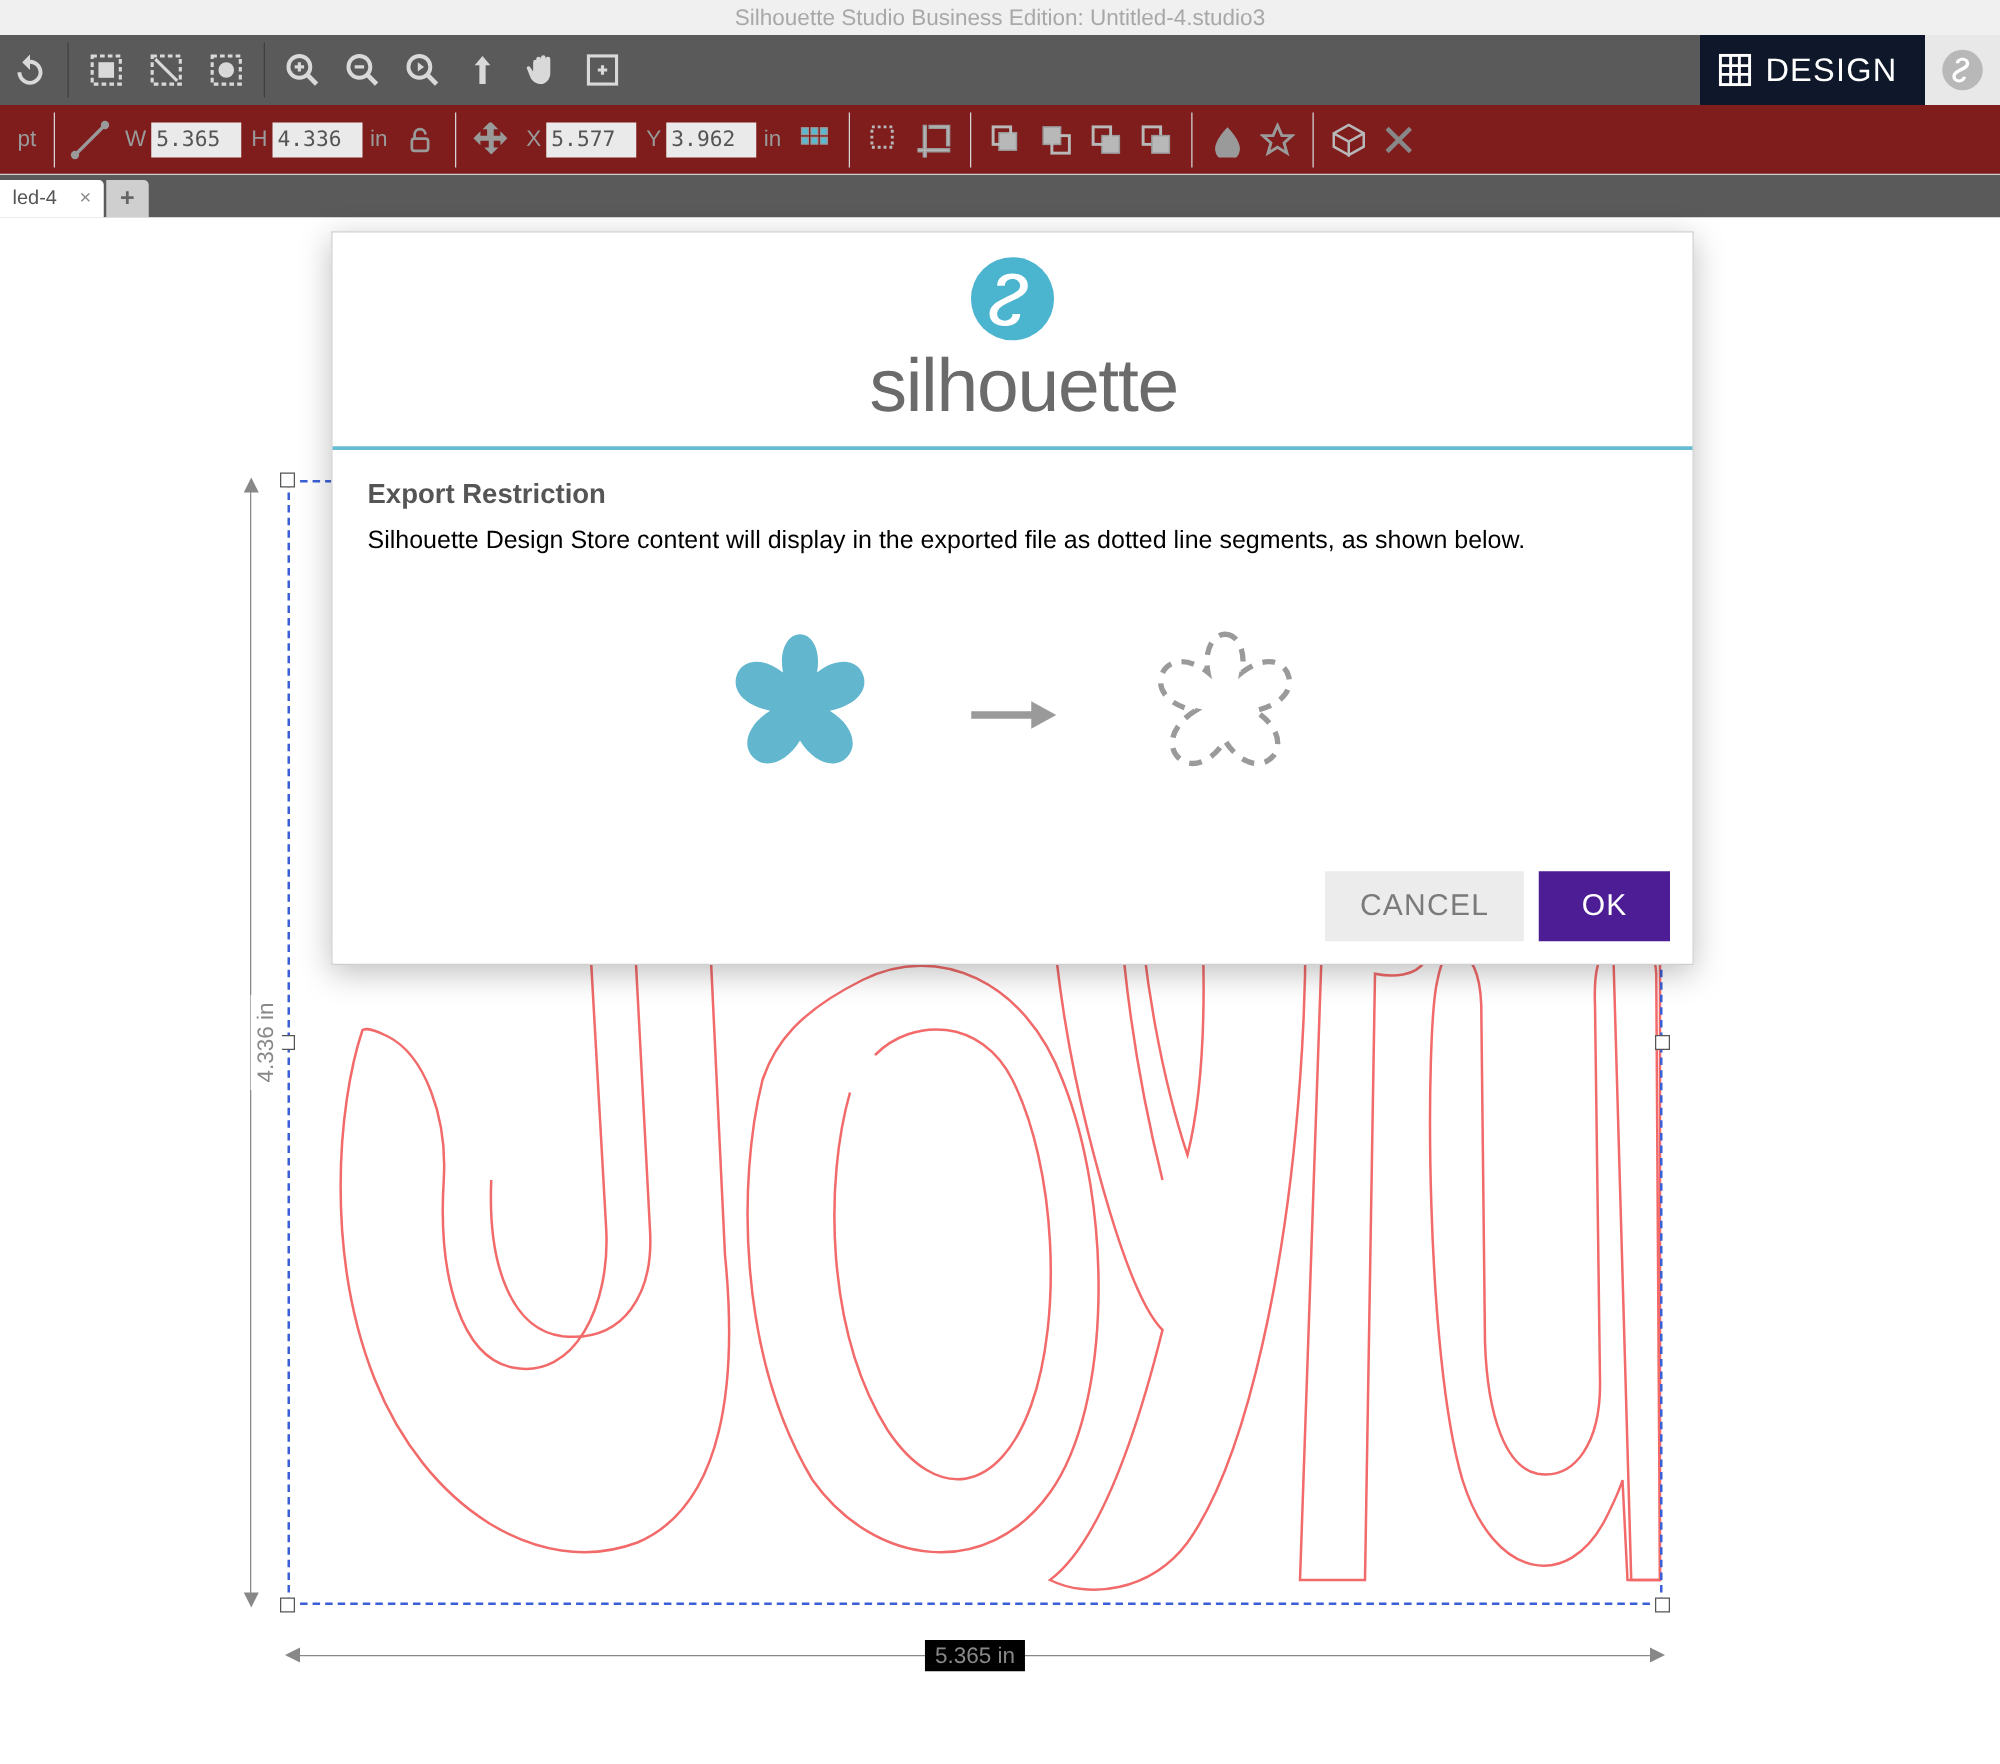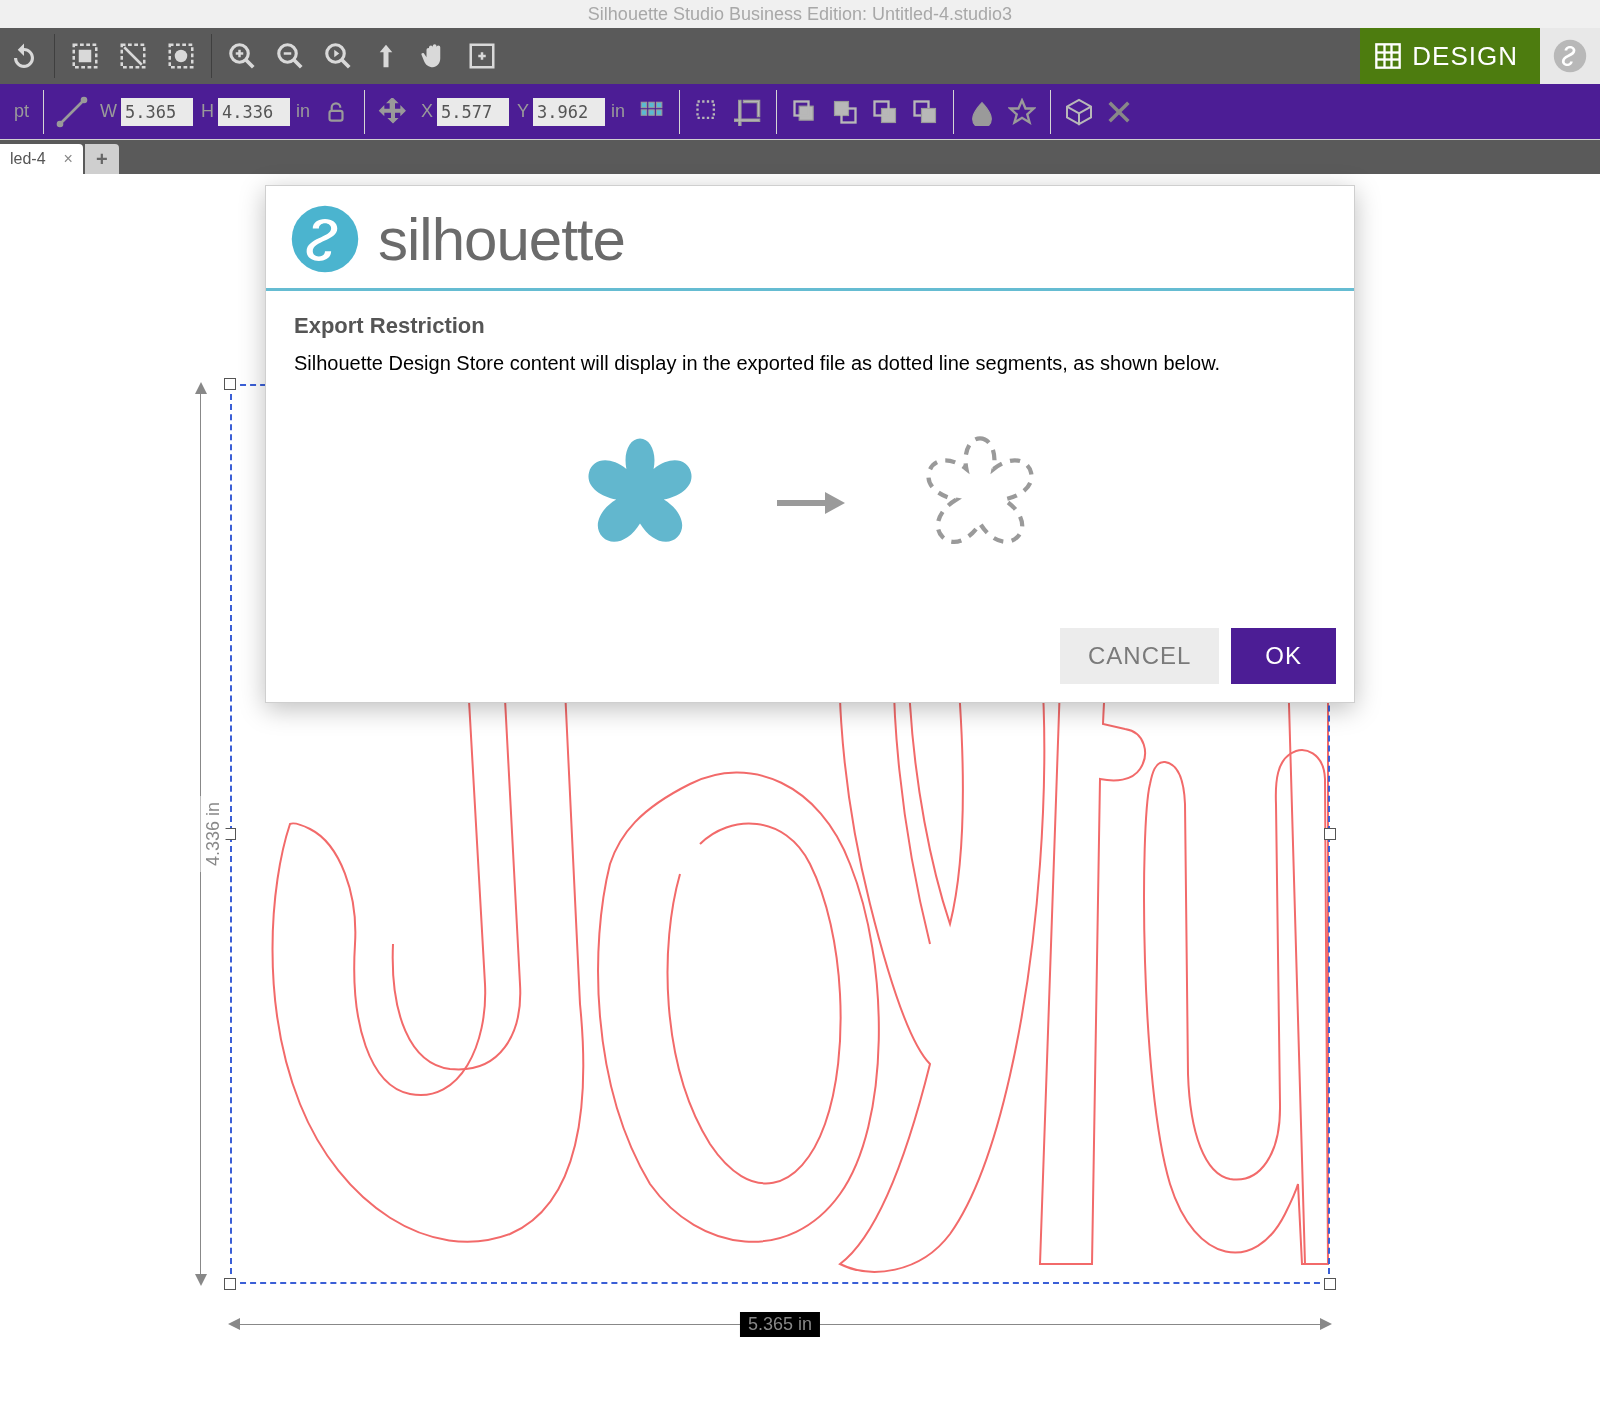--- a/index.html
+++ b/index.html
@@ -49,21 +49,21 @@
 
   .design-tab {
     position: absolute;
     right: 0;
     top: 0;
     height: 56px;
     display: flex;
     align-items: center;
   }
   .design-btn {
-    background: #4d7c0f;
+    background: #0f172a;
     color: #fff;
     height: 56px;
     display: flex;
     align-items: center;
     padding: 0 22px 0 14px;
     font-size: 26px;
     font-weight: 400;
     letter-spacing: 1px;
     cursor: pointer;
   }
@@ -73,21 +73,21 @@
     height: 56px;
     background: #e8e8e8;
     display: flex;
     align-items: center;
     justify-content: center;
   }
 
   
   .toolbar-sec {
     height: 56px;
-    background: #4c1d95;
+    background: #7f1d1d;
     border-bottom: 1px solid #d0d0d0;
     display: flex;
     align-items: center;
     font-size: 18px;
     color: #666;
   }
   .toolbar-sec .sec-group {
     height: 44px;
     display: flex;
     align-items: center;
@@ -273,20 +273,21 @@
     width: 1090px;
     background: #fff;
     border: 1px solid #cfcfcf;
     box-shadow: 0 6px 24px rgba(0,0,0,0.25);
     z-index: 100;
   }
   .dialog-logo {
     display: flex;
     align-items: center;
     padding: 18px 24px 14px 24px;
+    flex-direction: column;
   }
   .dialog-logo-text {
     font-size: 60px;
     color: #6b6b6b;
     font-weight: 300;
     letter-spacing: -1px;
     margin-left: 18px;
   }
   .dialog-sep {
     height: 3px;

